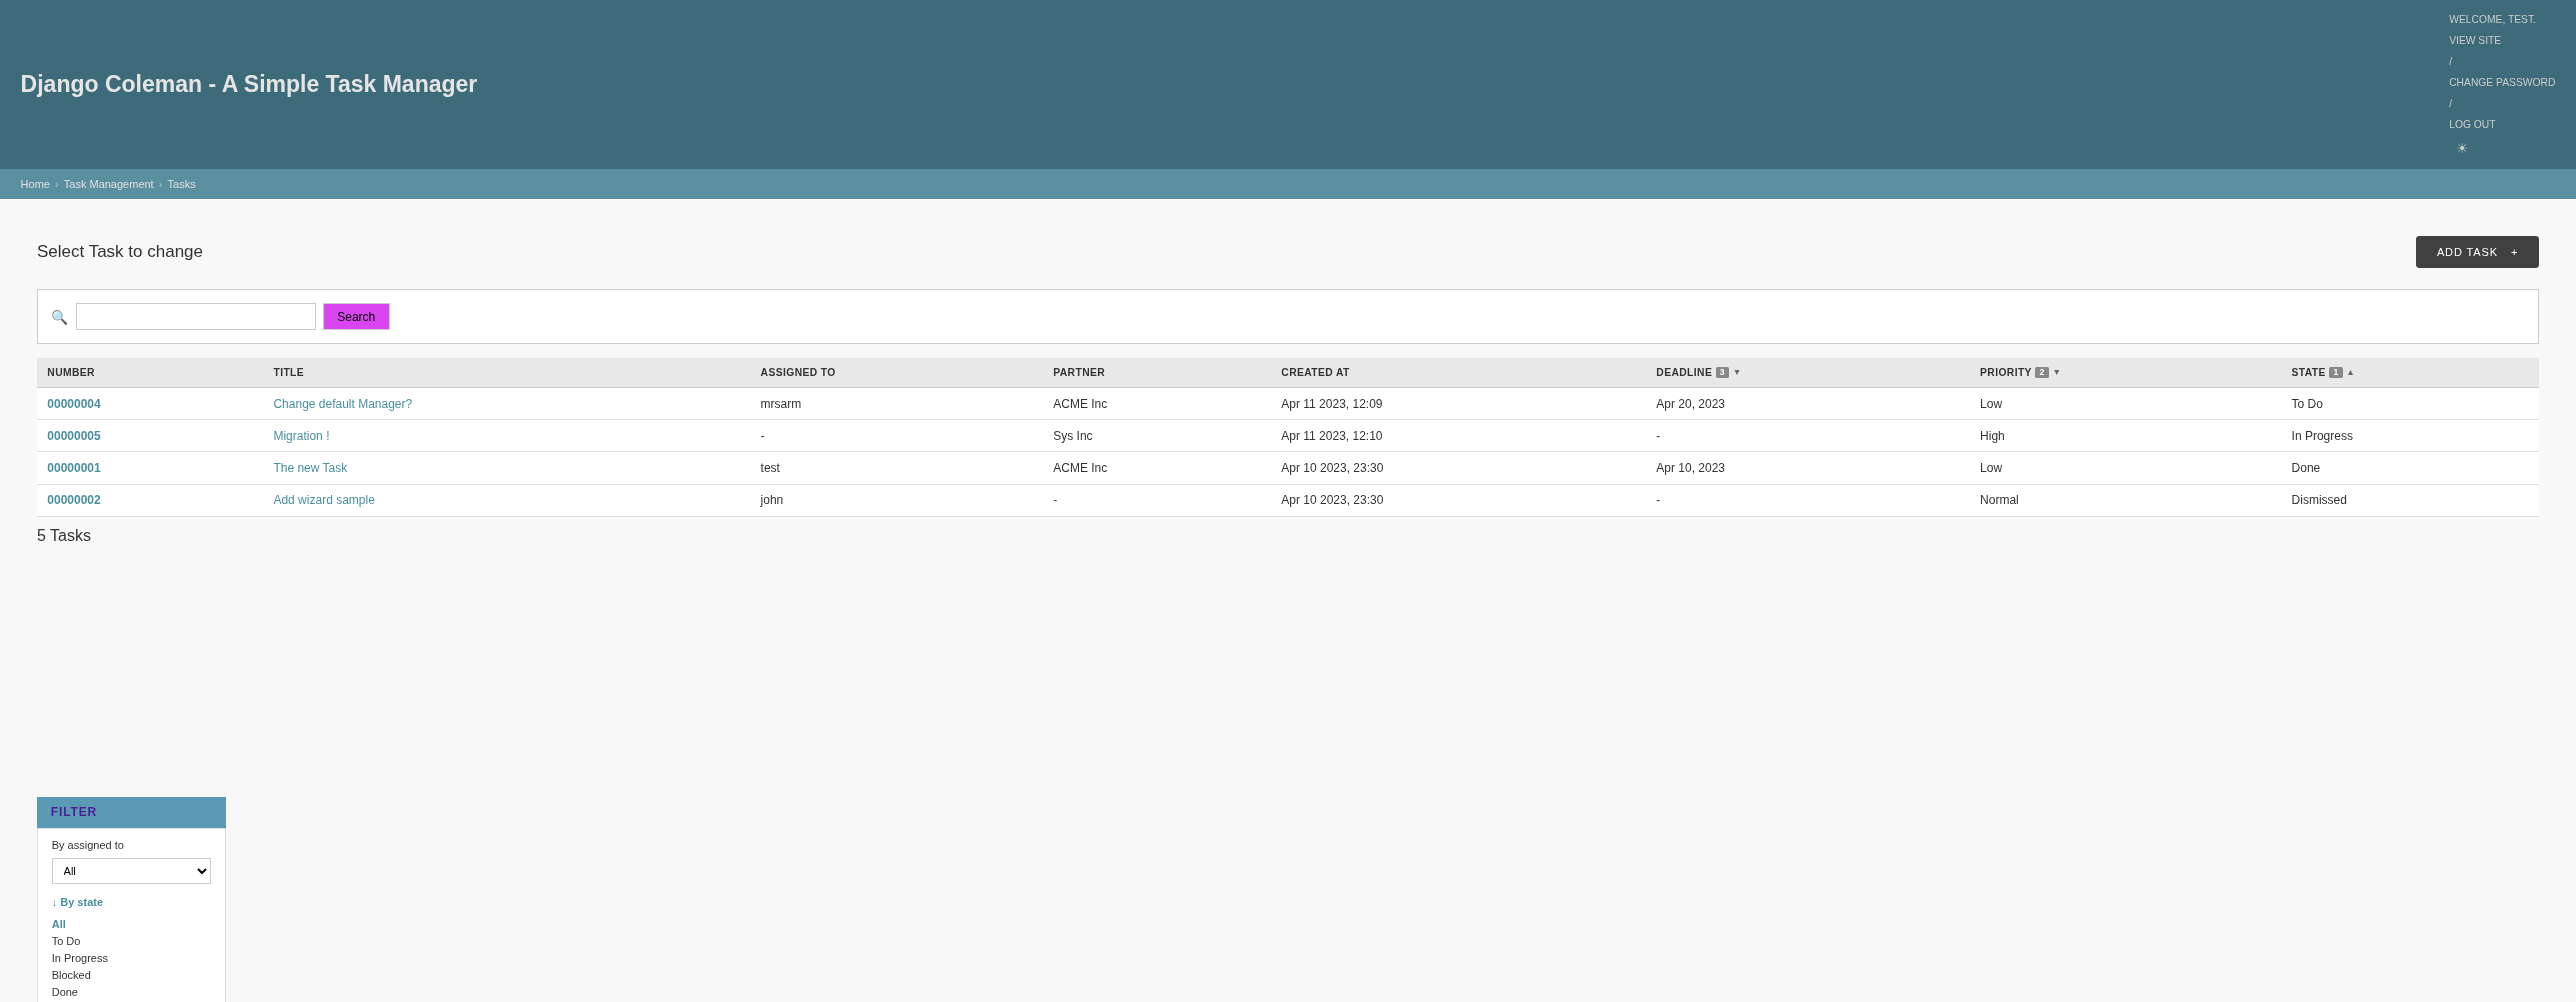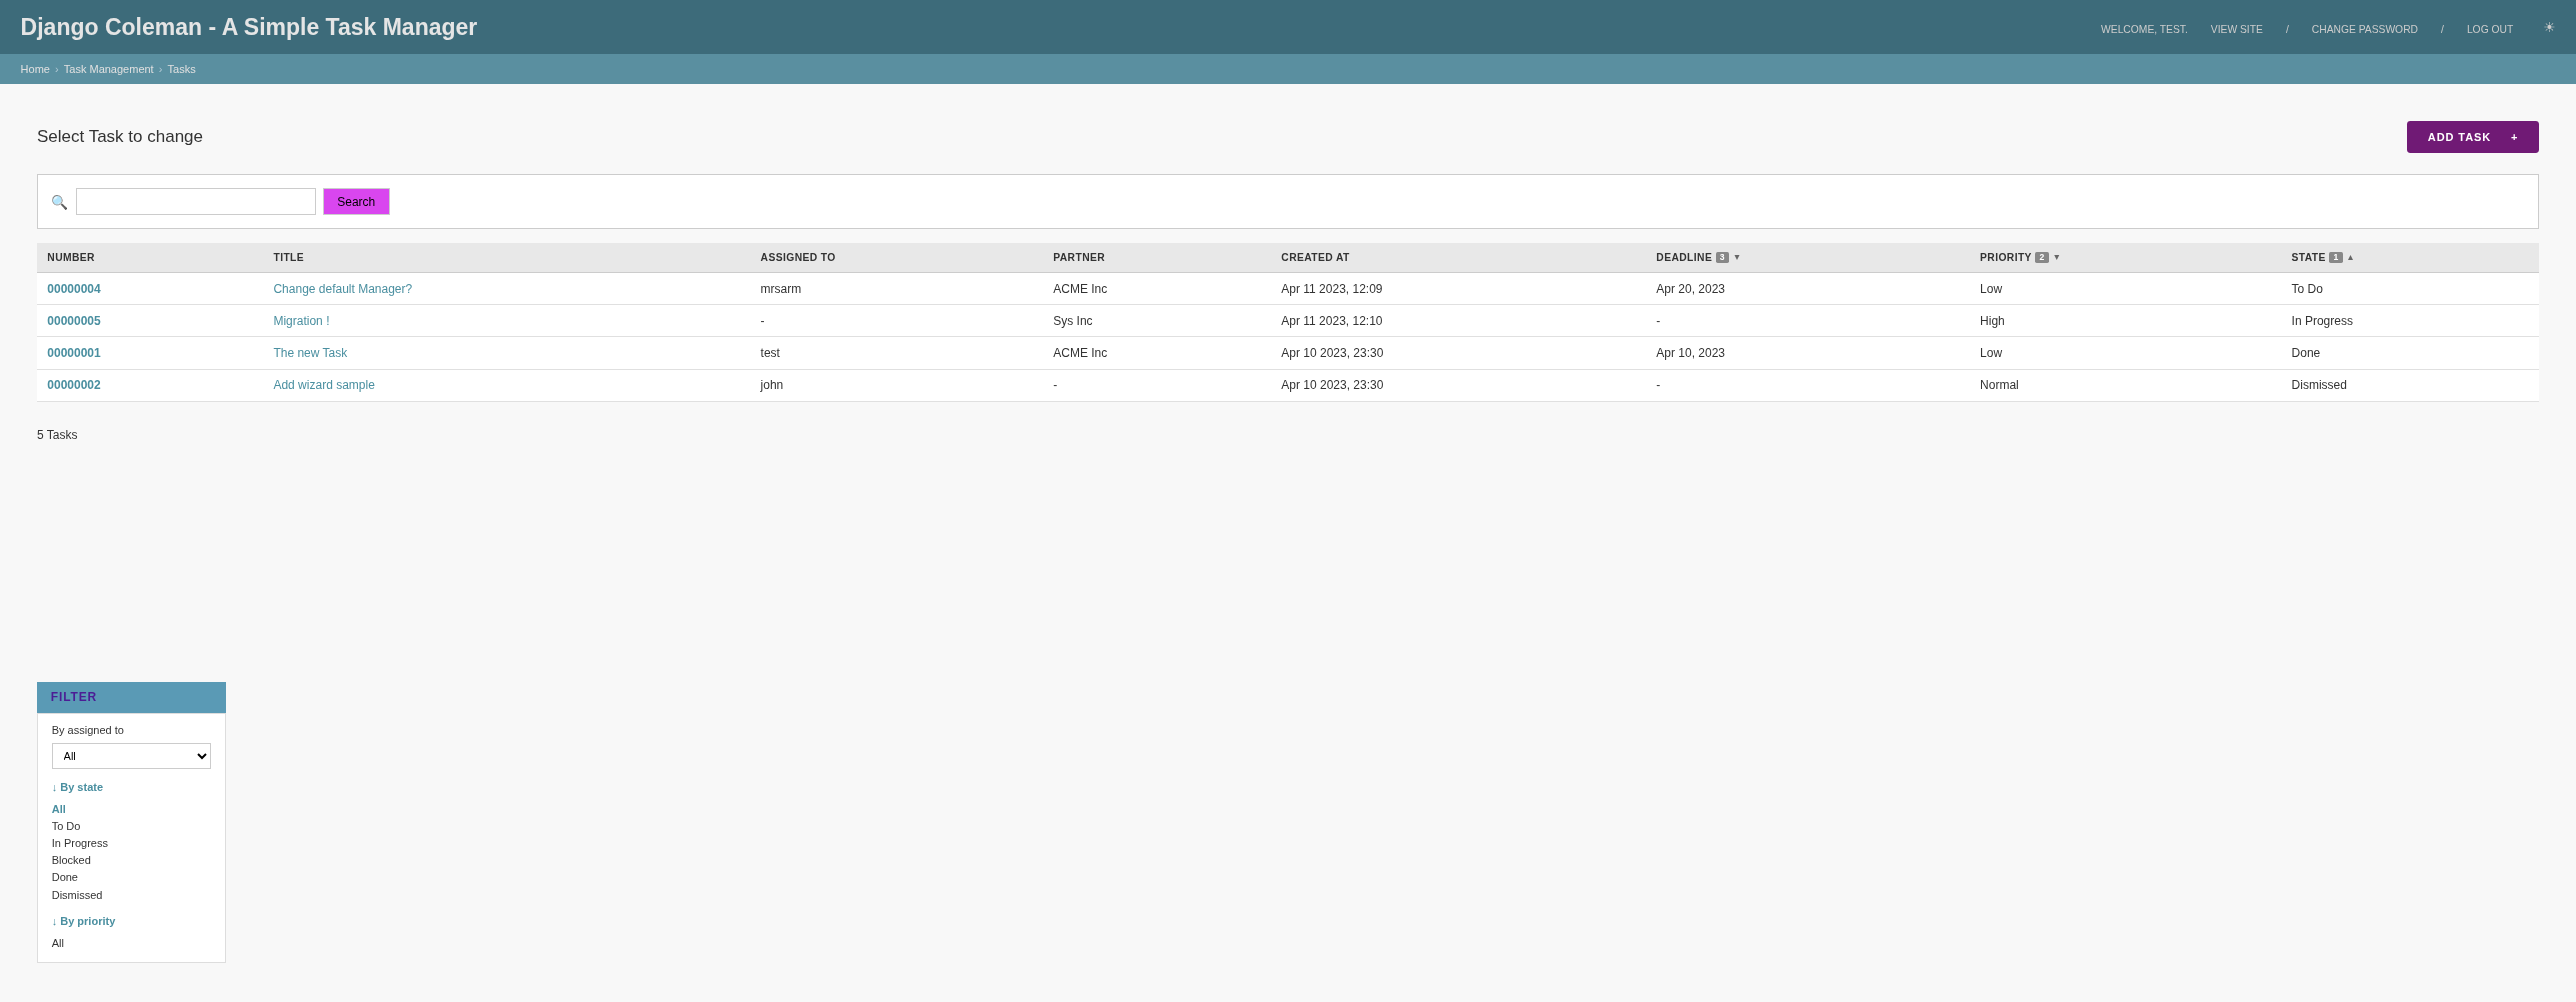--- a/index.html
+++ b/index.html
@@ -15,22 +15,23 @@
     }
     .header-title {
       color: #e5e5e5;
       font-size: 23px;
       font-weight: bold;
     }
     .header-nav {
       color: #ccc;
       font-size: 10.3px;
       display: flex;
-      align-items: flex-end;
-      gap: 23px;
+      align-items: flex-start;
+      gap: 10px;
+      flex-direction: column;
     }
     .header-nav a {
       color: #ccc;
       text-decoration: none;
     }
 
     
     .breadcrumb-bar {
       background: #5a8fa0;
       padding: 8.6px 20.6px;
@@ -67,32 +68,32 @@
       margin-bottom: 20.6px;
     }
     .page-title {
       font-size: 17px;
       font-weight: normal;
       color: #333;
     }
 
     
     .add-task-btn {
-      background: #701a75;
+      background: #404040;
       color: #fff;
       border: none;
       padding: 10.3px 20.6px;
       font-size: 11px;
-      font-weight: bold;
+      font-weight: normal;
       letter-spacing: 0.9px;
       cursor: pointer;
       border-radius: 3.4px;
       display: flex;
       align-items: center;
-      gap: 20px;
+      gap: 13px;
     }
 
     
     .search-row {
       display: flex;
       align-items: center;
       gap: 6.9px;
       margin-bottom: 13.7px;
       border: 0.9px solid #ccc;
       padding: 13.7px;
@@ -161,23 +162,22 @@
       font-weight: bold;
     }
     .title-link {
       color: #4a8fa0;
       text-decoration: none;
     }
 
     
     .task-count {
       padding: 10.3px 0;
-      font-size: 12px;
-      color: #333;
-      margin-top: 16px;
+      font-size: 16px;
+      color: #333;
     }
 
     
     .filter-sidebar {
       width: 189px;
       min-width: 172px;
     }
     .filter-header {
       background: #5a9ab5;
       color: #4c1d95;

